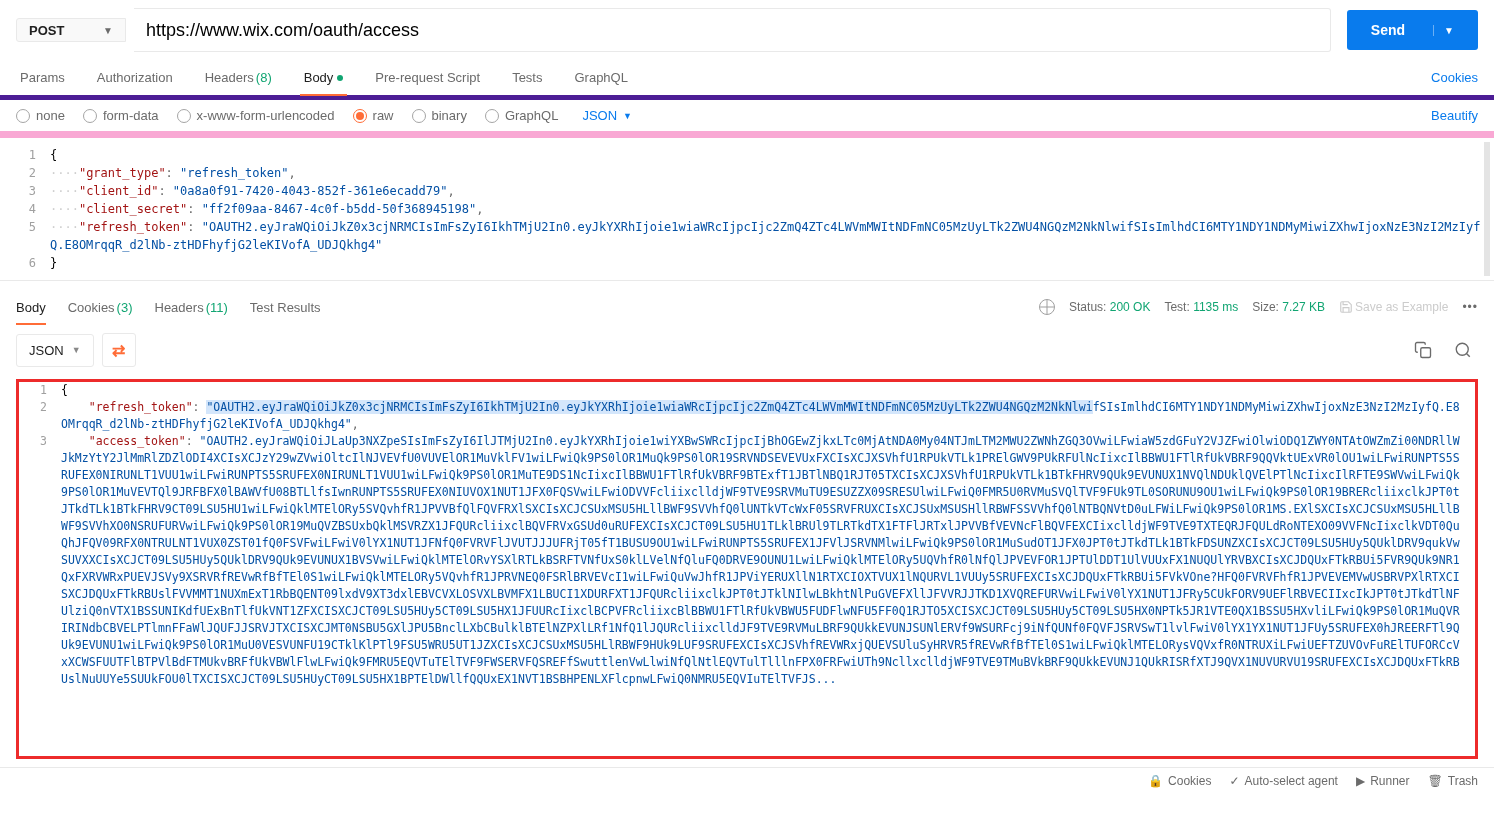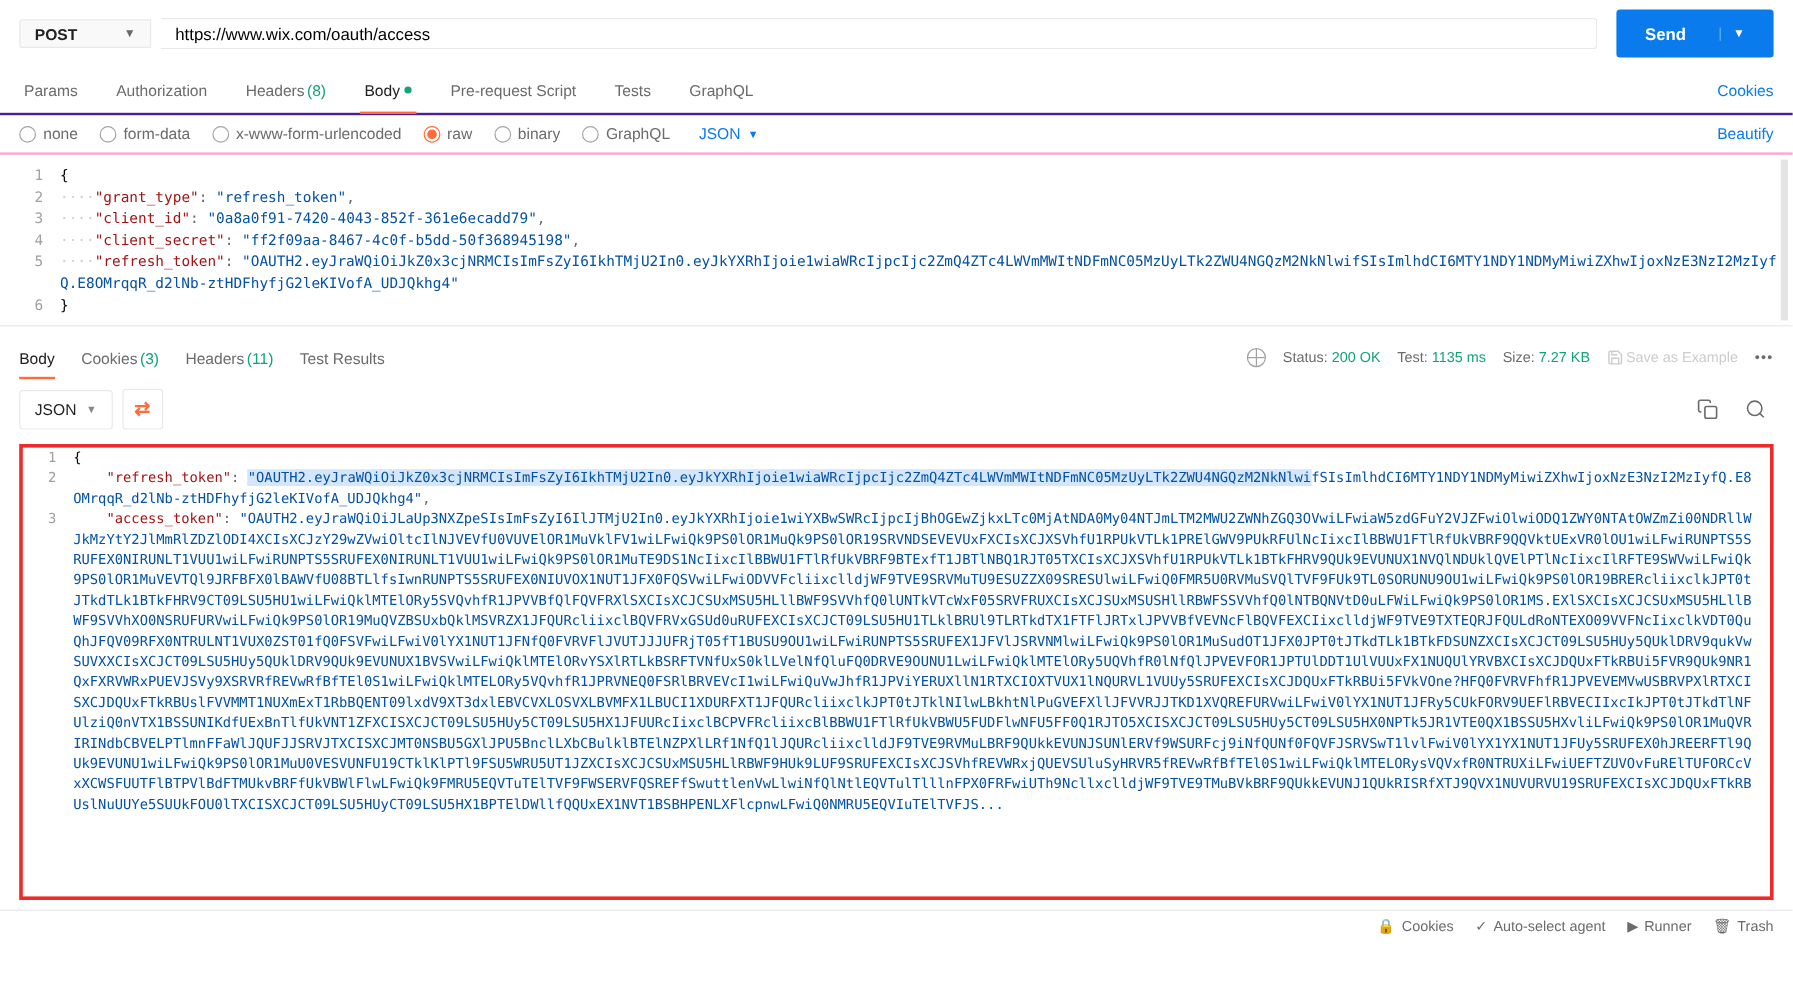--- a/index.html
+++ b/index.html
@@ -1,31 +1,31 @@
 <!DOCTYPE html>
 <html><head>
 <meta charset="utf-8">
 <style>
 * { box-sizing: border-box; margin: 0; padding: 0; }
 body { font-family: -apple-system, BlinkMacSystemFont, "Segoe UI", Helvetica, Arial, sans-serif; font-size: 13px; color: #212121; background: #fff; }
 .top-bar { display: flex; align-items: center; padding: 8px 16px; gap: 8px; }
 .method-select { display: flex; align-items: center; justify-content: space-between; width: 110px; height: 24px; border: 1px solid #e9e9e9; background: #f9f9f9; padding: 0 12px; font-weight: 600; font-size: 13px; color: #212121; border-radius: 3px 0 0 3px; cursor: pointer; }
 .method-select .chev { font-size: 10px; color: #6b6b6b; }
-.url-input { flex: 1; height: 26px; border: 1px solid #e9e9e9; border-left: none; padding: 0 12px; font-size: 14px; border-radius: 0 3px 3px 0; outline: none; }
+.url-input { flex: 1; height: 44px; border: 1px solid #e9e9e9; border-left: none; padding: 0 12px; font-size: 18px; border-radius: 0 3px 3px 0; outline: none; }
 .send-btn { height: 40px; background: #097bed; color: #fff; border: none; padding: 0 24px; font-weight: 600; font-size: 14px; border-radius: 3px; display: flex; align-items: center; gap: 28px; cursor: pointer; margin-left: 8px; }
 .send-btn .chev { font-size: 10px; border-left: 1px solid rgba(255,255,255,.4); padding-left: 10px; }
-.req-tabs { display: flex; align-items: center; padding: 0 16px; border-bottom: 2px solid #4c1d95; height: 40px; }
+.req-tabs { display: flex; align-items: center; padding: 0 16px; border-bottom: 5px solid #4c1d95; height: 40px; }
 .req-tab { padding: 0 4px; margin-right: 24px; height: 100%; display: flex; align-items: center; color: #6b6b6b; font-size: 13px; cursor: pointer; position: relative; }
 .req-tab.active { color: #212121; }
 .req-tab.active::after { content:""; position:absolute; left:0; right:0; bottom:-1px; height:2px; background:#ff6c37; }
 .req-tab .dot { width:6px; height:6px; background:#11a572; border-radius:50%; margin-left:4px; }
 .req-tab .count { color:#11a572; margin-left:2px; }
 .spacer { flex:1; }
 .link-blue { color:#097bed; cursor:pointer; font-size:13px; }
-.body-type-row { display:flex; align-items:center; padding:8px 16px; gap:18px; border-bottom:2px solid #f9a8d4; }
+.body-type-row { display:flex; align-items:center; padding:8px 16px; gap:18px; border-bottom:7px solid #f9a8d4; }
 .radio-opt { display:flex; align-items:center; gap:6px; color:#6b6b6b; font-size:13px; cursor:pointer; }
 .radio-circ { width:14px; height:14px; border-radius:50%; border:1px solid #a5a5a5; display:inline-flex; align-items:center; justify-content:center; }
 .radio-opt.sel .radio-circ { border-color:#ff6c37; }
 .radio-opt.sel .radio-circ::after { content:""; width:8px; height:8px; border-radius:50%; background:#ff6c37; }
 .json-dd { color:#097bed; display:flex; align-items:center; gap:6px; cursor:pointer; padding:0 6px; }
 .code-editor { padding:8px 0 8px 0; border-bottom:1px solid #e9e9e9; position:relative; }
 .code-line { display:flex; font-family: Menlo, Consolas, monospace; font-size:12px; line-height:18px; }
 .ln { width:50px; text-align:right; color:#a0a0a0; padding-right:14px; user-select:none; flex-shrink:0; }
 .code { white-space:pre-wrap; word-break:break-all; flex:1; padding-right:12px; }
 .pun { color:#6b6b6b; }

